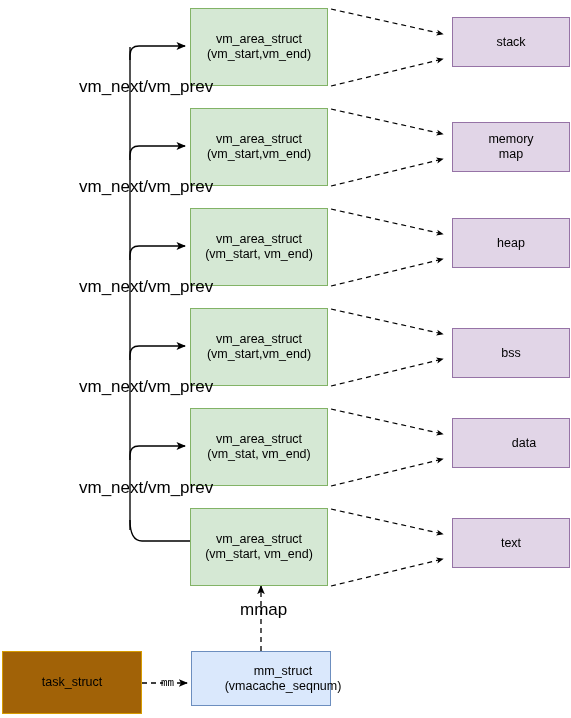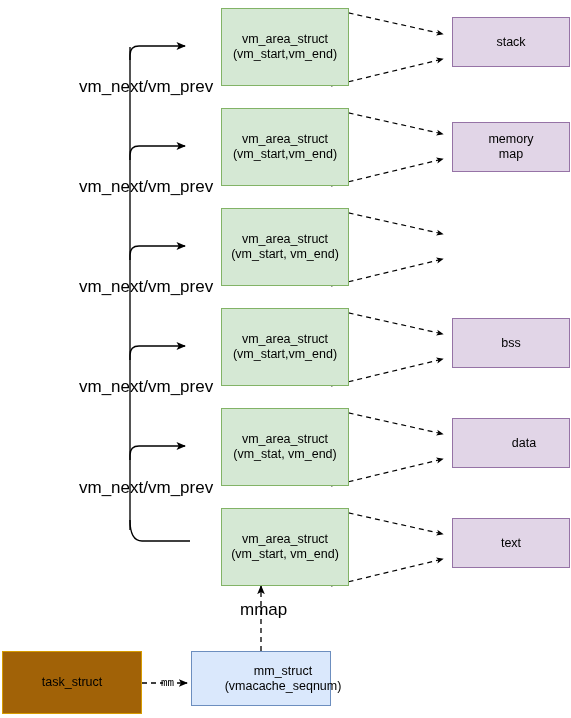--- a/index.html
+++ b/index.html
@@ -19,24 +19,23 @@
     box-sizing:border-box;
     display:flex;
     flex-direction:column;
     align-items:center;
     justify-content:center;
     text-align:center;
     font-size:12.5px;
     line-height:15px;
   }
   .vma-box{
-    width:128px;height:78px;
+    width:138px;height:78px;
     background:#d5e8d4;
     border:1px solid #82b366;
-    margin-left:31px;
   }
   .seg-box{
     width:118px;height:50px;
     background:#e1d5e7;
     border:1px solid #9673a6;
   }
   .task-box{
     width:140px;height:63px;
     background:#a16207;
     border:1px solid #d79b00;
@@ -148,21 +147,24 @@
     <span>(vm_start, vm_end)</span>
   </div>
 
   <div class="box seg-box" style="left:452px;top:17px;">
     <span>stack</span>
   </div>
   <div class="box seg-box" style="left:452px;top:122px;">
     <span>memory</span>
     <span>map</span>
   </div>
-  <div class="box seg-box" style="left:452px;top:318px;">
+  <div class="box seg-box" style="left:452px;top:218px;">
+    <span>heap</span>
+  </div>
+  <div class="box seg-box" style="left:452px;top:328px;">
     <span>bss</span>
   </div>
   <div class="box seg-box" style="left:452px;top:418px;padding-left:26px;">
     <span>data</span>
   </div>
   <div class="box seg-box" style="left:452px;top:518px;">
     <span>text</span>
   </div>
 
   <div class="edge-label" style="left:79px;top:80px;">vm_next/vm_prev</div>

